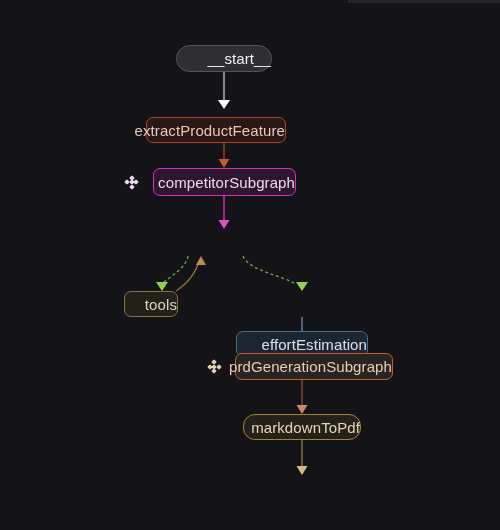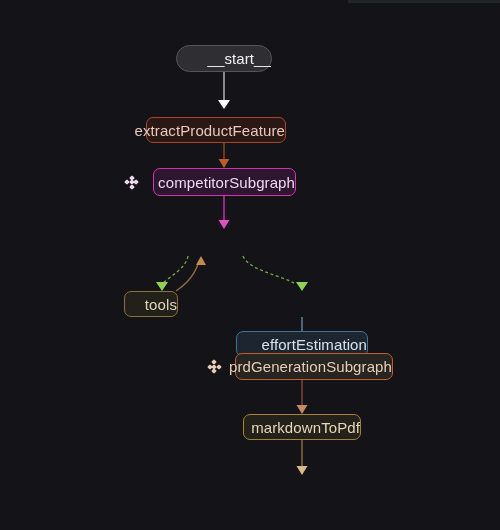--- a/index.html
+++ b/index.html
@@ -166,18 +166,18 @@
     <span class="glyph">
         <i class="c"></i>
         <i class="n"></i>
         <i class="s"></i>
         <i class="w"></i>
         <i class="e"></i>
       </span>
     <span>prdGenerationSubgraph</span>
   </div>
 
-  <div class="node node-box" id="n-markdownToPdf" style="left: 243px; top: 414px; width: 118px; height: 26px; background: rgb(36, 33, 26); border-color: rgb(165, 131, 54); color: rgb(231, 214, 186);">
+  <div class="node node-box" id="n-markdownToPdf" style="left: 243px; top: 414px; width: 118px; height: 26px; background: rgb(36, 33, 26); border-color: rgb(165, 131, 54); color: rgb(231, 214, 186); border-radius: 12px;">
     <span>markdownToPdf</span>
   </div>
 
 
 </div>
 
 </body></html>

